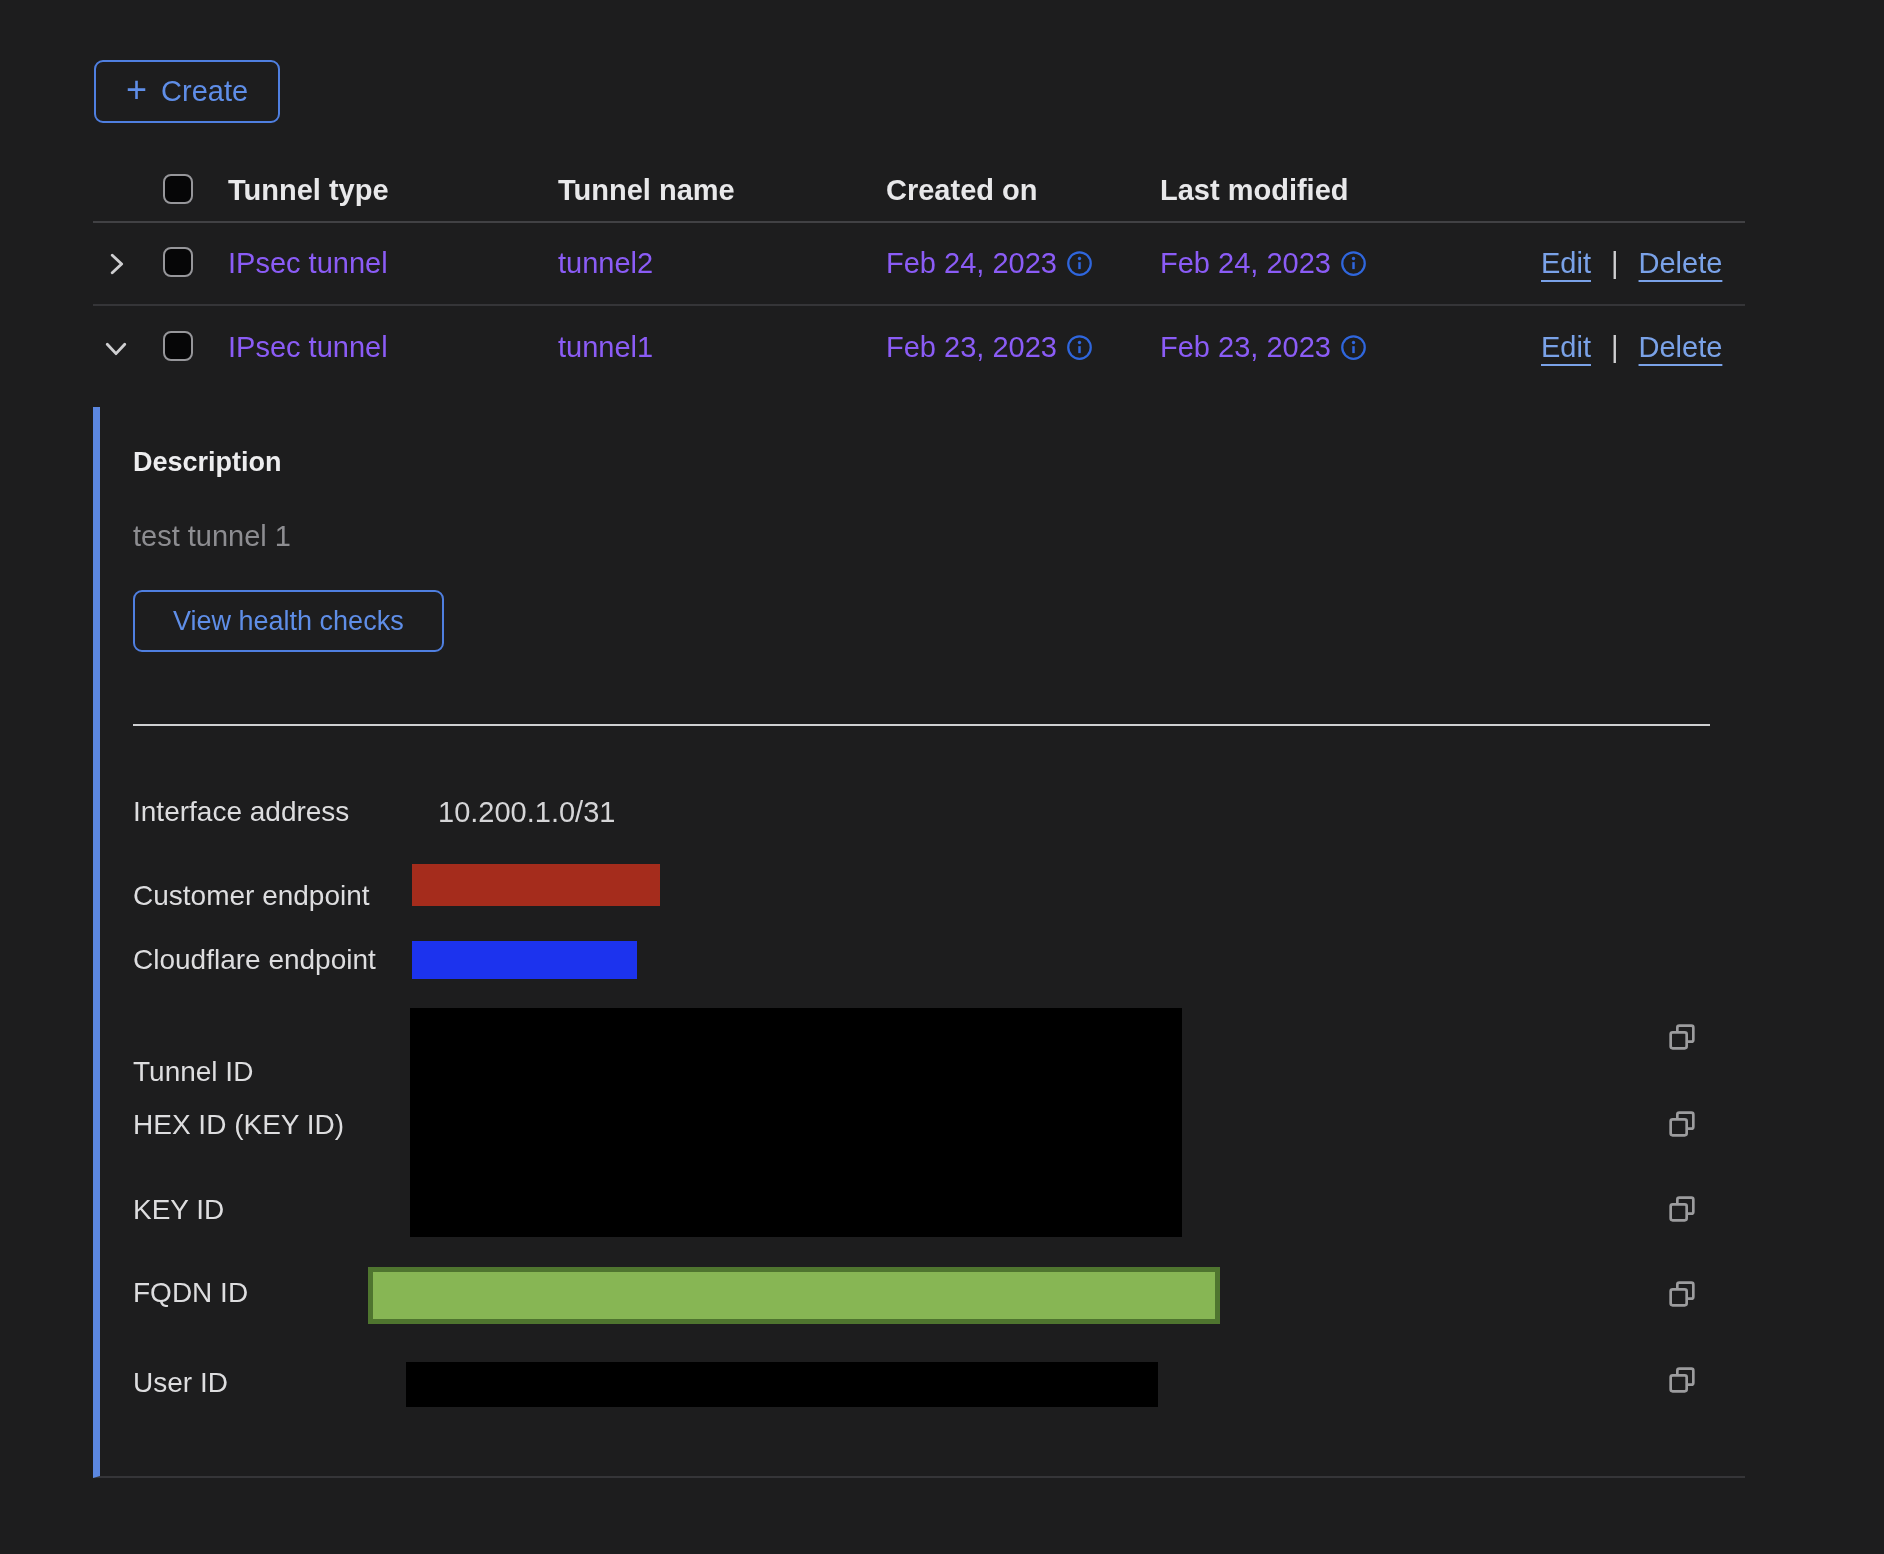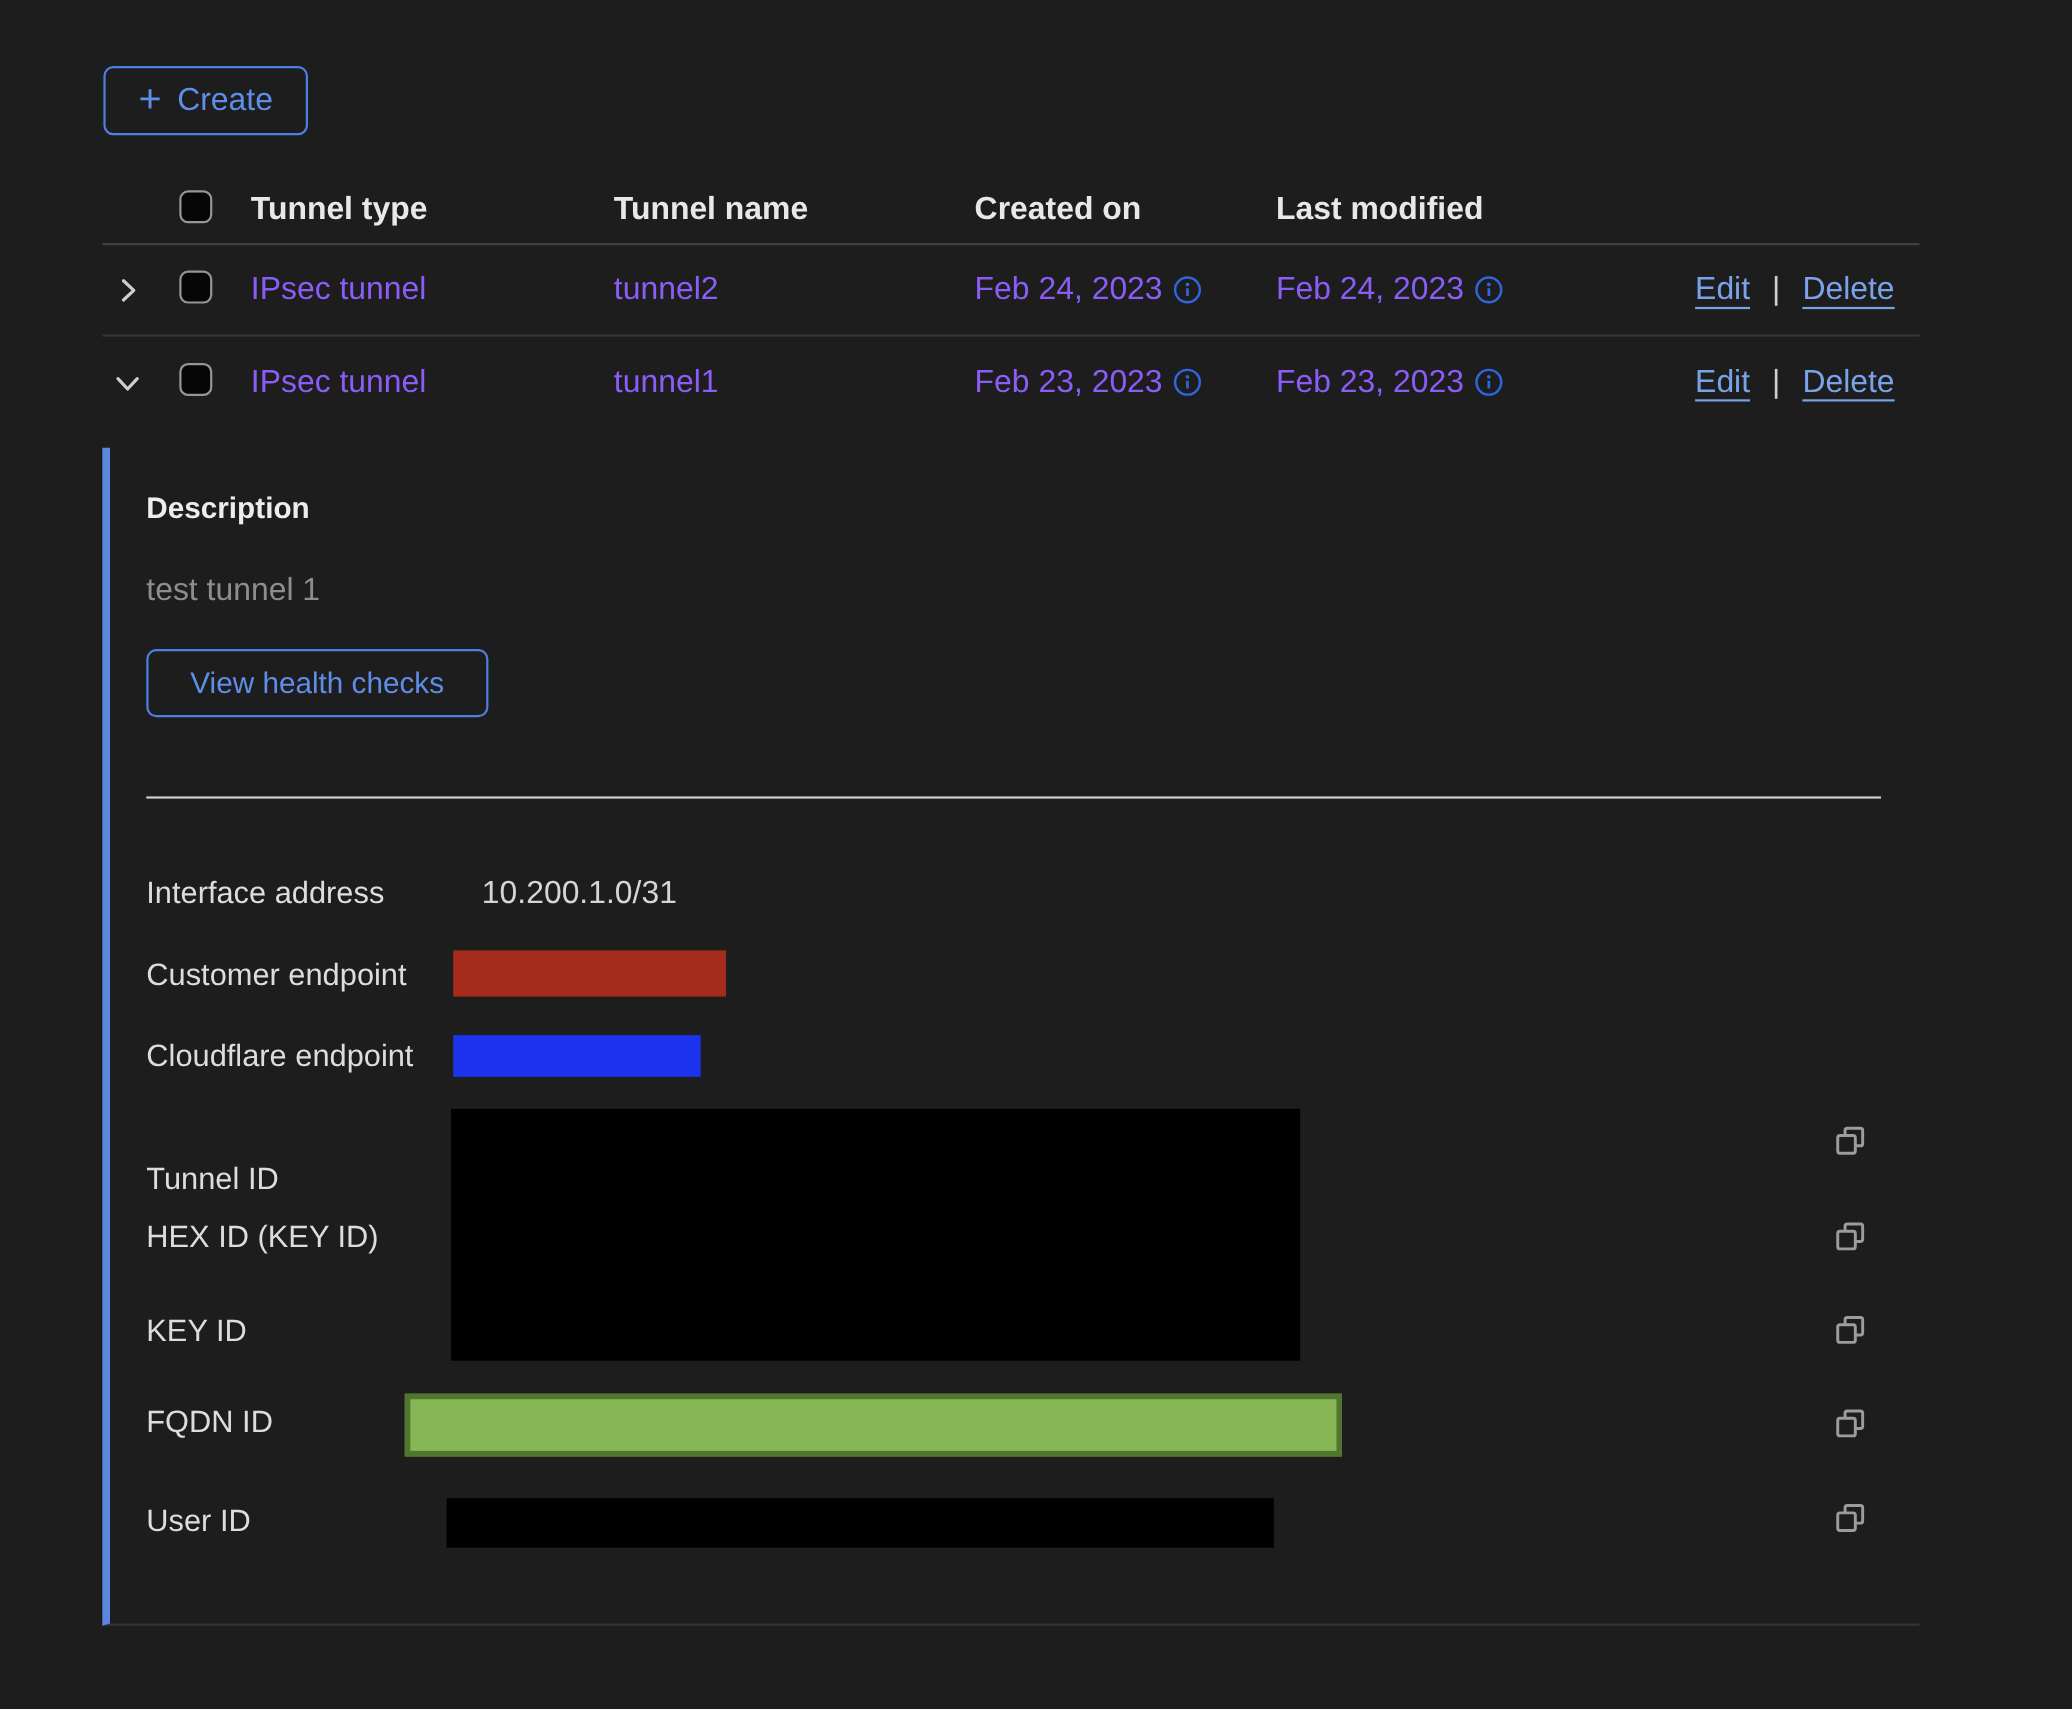--- a/index.html
+++ b/index.html
@@ -226,21 +226,21 @@
 
       <div class="abs desc-value" style="left:33px; top:113px;">test tunnel 1</div>
 
       <button class="abs health-btn" style="left:33px; top:183px;">View health checks</button>
 
       <div class="abs white-divider" style="left:33px; top:317px; width:1577px;"></div>
 
       <div class="abs field-label" style="left:33px; top:388px;">Interface address</div>
       <div class="abs field-value" style="left:338px; top:388px;">10.200.1.0/31</div>
 
-      <div class="abs field-label" style="left:33px; top:462px;">Customer endpoint</div>
+      <div class="abs field-label" style="left:33px; top:472px;">Customer endpoint</div>
       <div class="abs redact redact-red" style="left:312px; top:457px; width:248px; height:42px;"></div>
 
       <div class="abs field-label" style="left:33px; top:536px;">Cloudflare endpoint</div>
       <div class="abs redact redact-blue" style="left:312px; top:534px; width:225px; height:38px;"></div>
 
       <div class="abs redact redact-black" style="left:310px; top:601px; width:772px; height:229px;"></div>
 
       <div class="abs field-label" style="left:33px; top:616px;margin-top:32px;">Tunnel ID</div>
       <button class="abs icon-btn copy-slot" style="left:1566px; top:614px;">
   <svg width="32" height="32" viewBox="0 0 24 24" fill="none">

